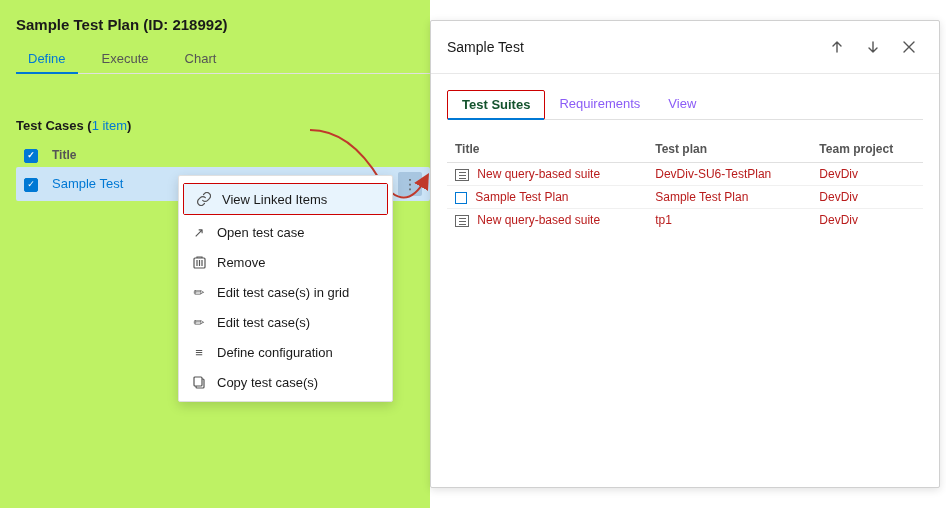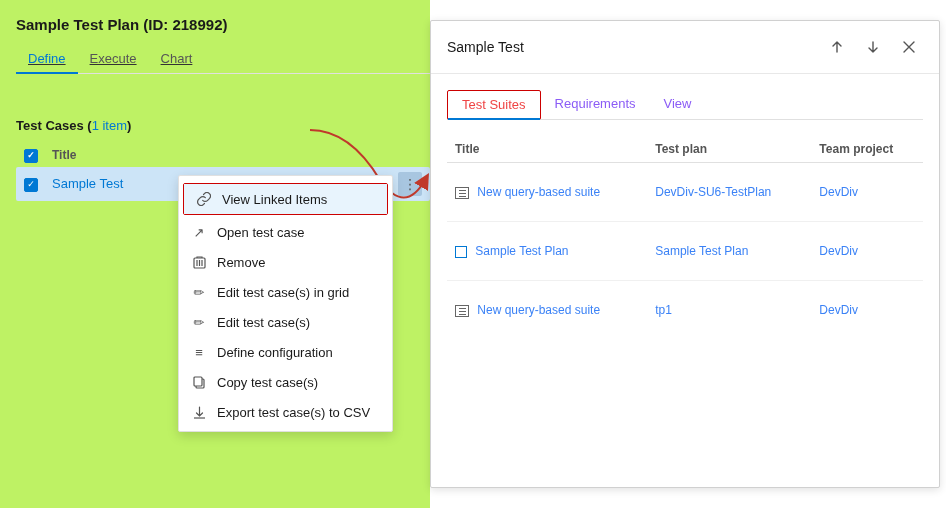--- a/index.html
+++ b/index.html
@@ -26,25 +26,24 @@
 
     .page-title {
       font-size: 15px;
       font-weight: 600;
       color: #1a1a1a;
       margin-bottom: 12px;
     }
 
     .tabs {
       display: flex;
-      gap: 0;
+      gap: 12px;
       border-bottom: 1px solid #e0e0e0;
       margin-bottom: 16px;
       padding-right: 16px;
-      text-decoration: underline;
     }
 
     .tab {
       padding: 6px 12px;
       cursor: pointer;
       font-size: 13px;
       color: #555;
       border-bottom: 2px solid transparent;
       margin-bottom: -1px;
     }
@@ -253,42 +252,43 @@
     .linked-tab {
       padding: 6px 14px;
       cursor: pointer;
       font-size: 13px;
       color: #8b5cf6;
       border-bottom: 2px solid transparent;
       margin-bottom: -1px;
     }
 
     .linked-tab.active {
-      color: #ef4444;
+      color: #14532d;
       border-bottom: 2px solid #701a75;
+      font-weight: bold;
     }
 
     .data-table {
       width: 100%;
       border-collapse: collapse;
     }
 
     .data-table th {
       text-align: left;
       font-size: 12px;
       font-weight: 600;
       color: #555;
       padding: 6px 8px;
       border-bottom: 1px solid #e0e0e0;
     }
 
     .data-table td {
-      padding: 22px 8px;
+      padding: 4px 8px;
       font-size: 12px;
-      color: #3b82f6;
+      color: #b91c1c;
       border-bottom: 1px solid #f0f0f0;
     }
 
     .data-table tr:last-child td {
       border-bottom: none;
     }
 
     
     .icon-query {
       display: inline-block;
@@ -404,29 +404,20 @@
     <div class="menu-item">
       <span class="menu-icon">
         <svg width="13" height="13" viewBox="0 0 13 13" fill="none">
           <rect x="3" y="3" width="8" height="9" rx="1" stroke="#555" stroke-width="1.2"></rect>
           <rect x="1" y="1" width="8" height="9" rx="1" fill="white" stroke="#555" stroke-width="1.2"></rect>
         </svg>
       </span>
       <span>Copy test case(s)</span>
     </div>
 
-    <div class="menu-item">
-      <span class="menu-icon">
-        <svg width="13" height="13" viewBox="0 0 13 13" fill="none">
-          <path d="M6.5 1v8M3.5 7l3 3 3-3" stroke="#555" stroke-width="1.2" stroke-linecap="round"></path>
-          <line x1="1" y1="12" x2="12" y2="12" stroke="#555" stroke-width="1.2"></line>
-        </svg>
-      </span>
-      <span>Export test case(s) to CSV</span>
-    </div>
   </div>
 </div>
 
 <svg class="arrow-svg" width="200" height="100" viewBox="0 0 200 100">
   <defs>
     <marker id="arrowhead" markerWidth="8" markerHeight="8" refX="4" refY="4" orient="auto">
       <path d="M0,0 L8,4 L0,8 Z" fill="#c0392b"></path>
     </marker>
   </defs>
   <path d="M 60,10 Q 100,10 130,60 Q 155,95 175,60" stroke="#c0392b" stroke-width="2" fill="none" marker-end="url(#arrowhead)"></path>

